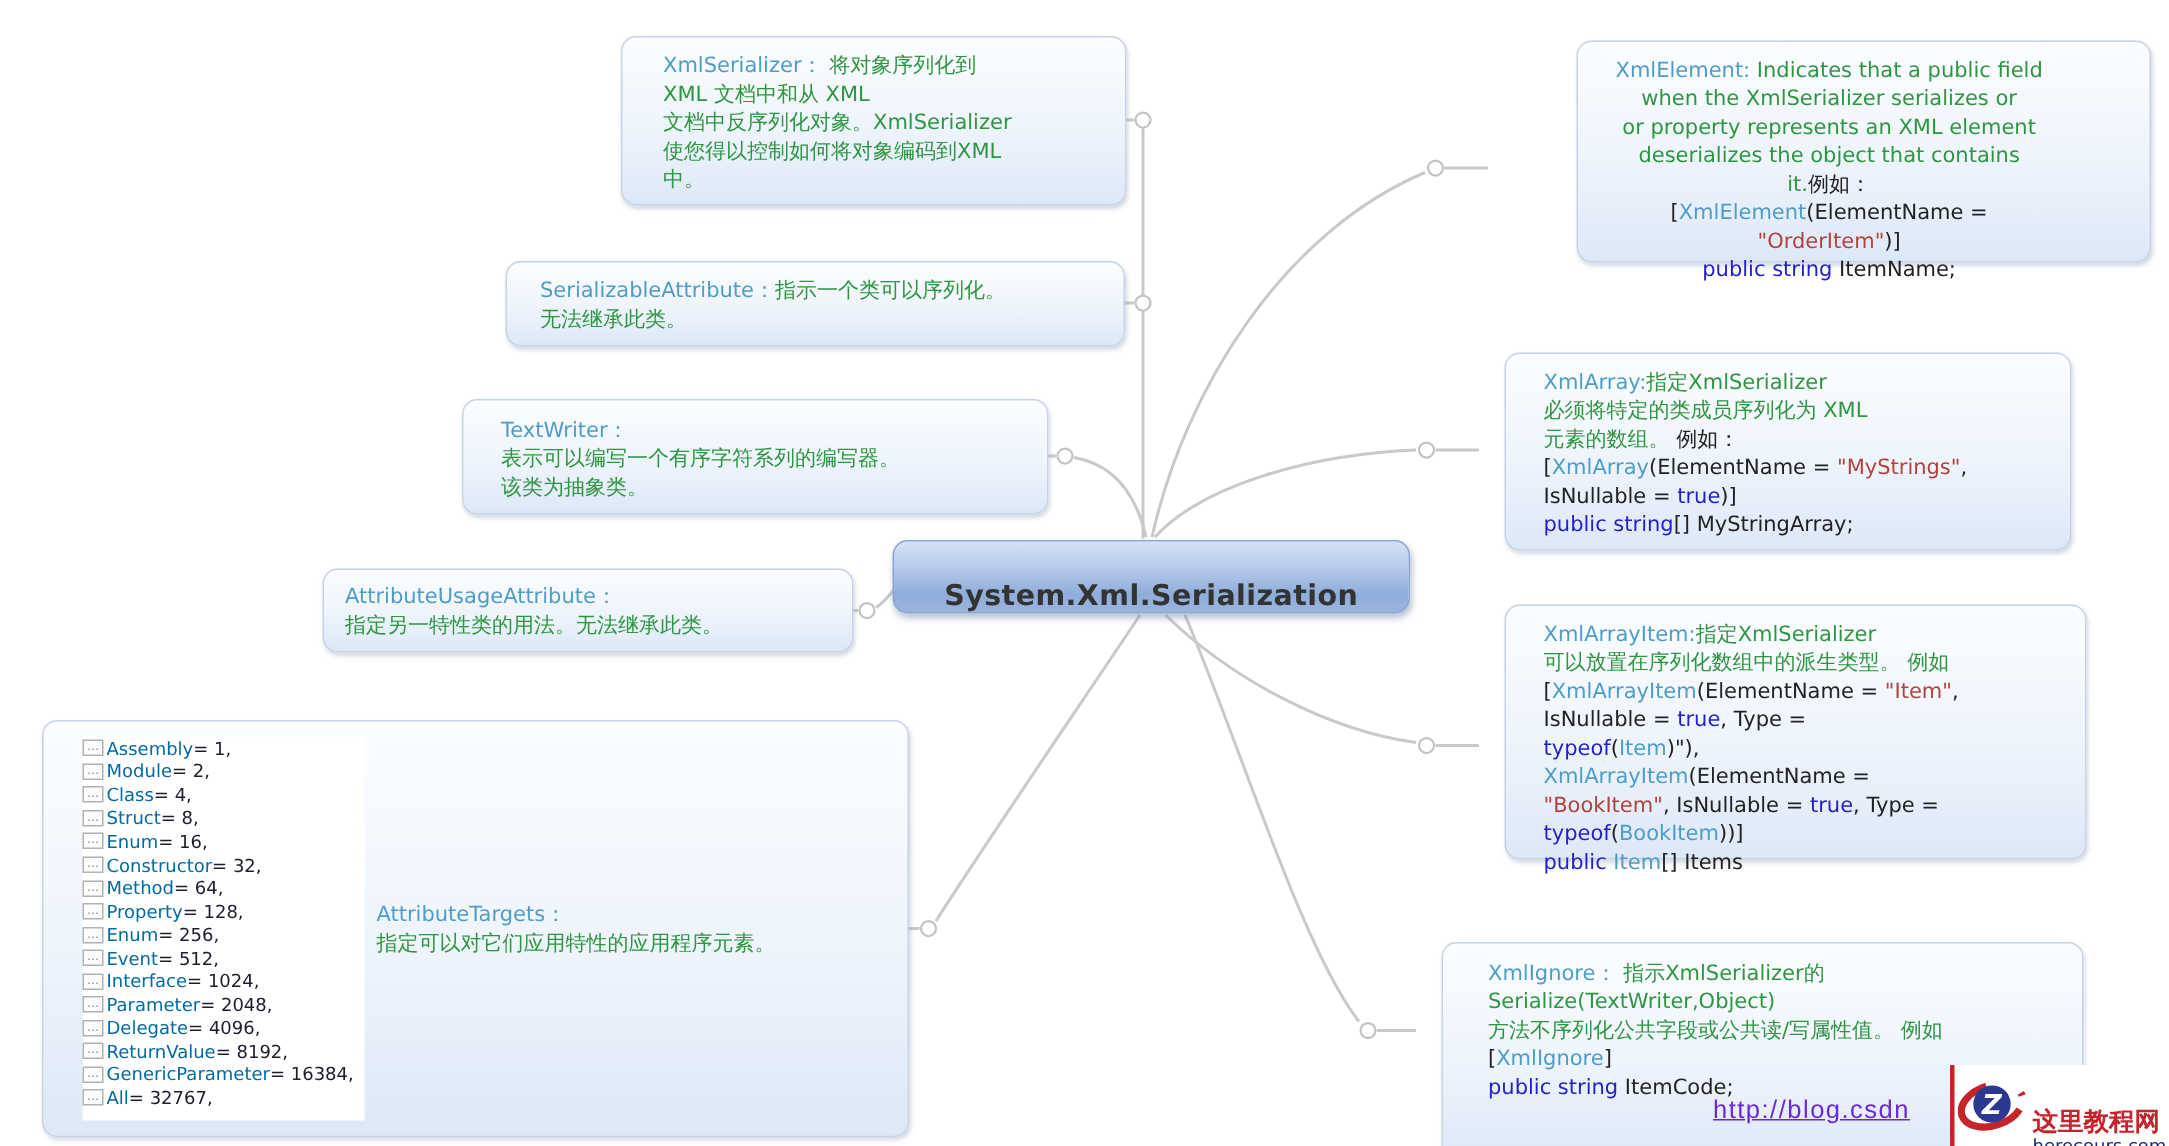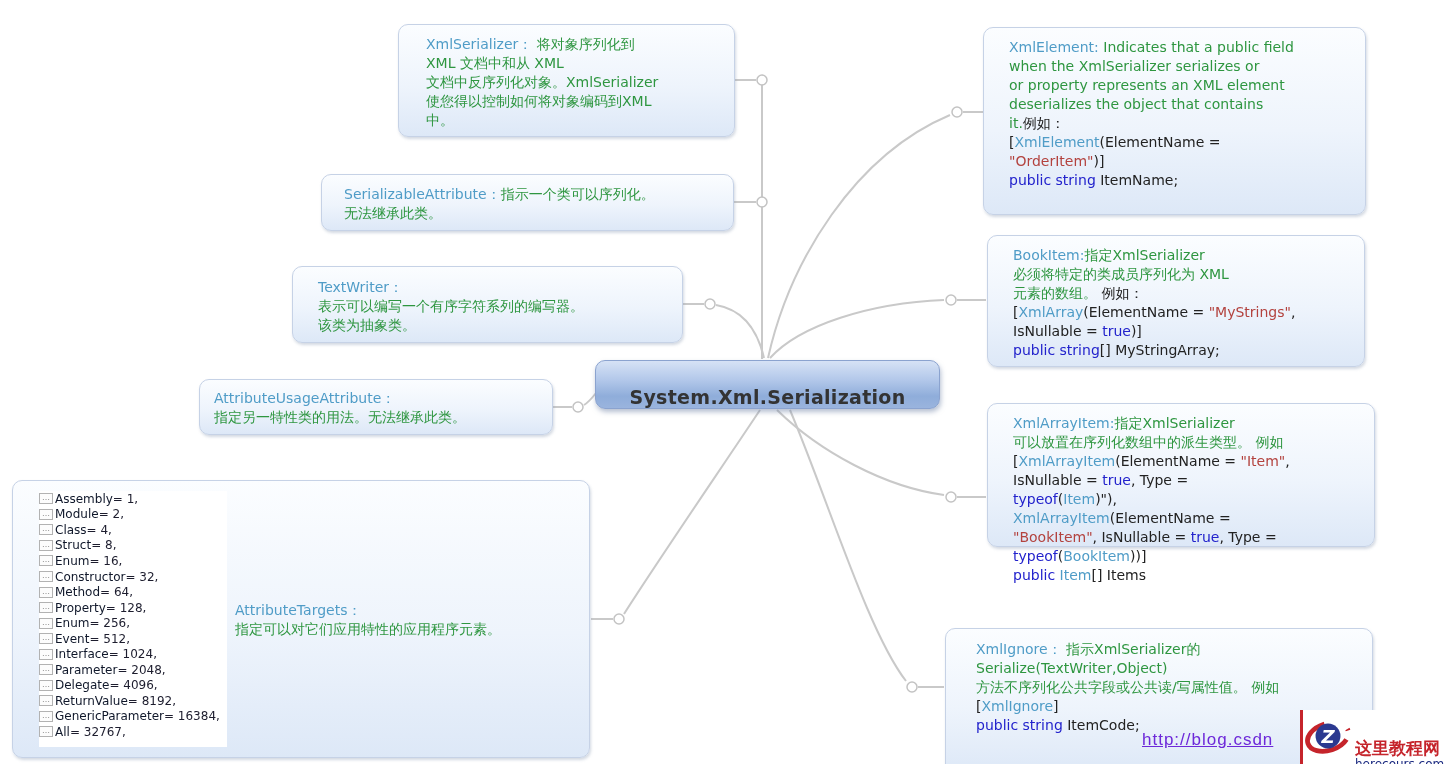--- a/index.html
+++ b/index.html
@@ -9,20 +9,21 @@
 
   svg.connectors { position:absolute; left:0; top:0; width:1446px; height:764px; }
   svg.connectors path, svg.connectors line { fill:none; stroke:#c9c9c9; stroke-width:2; }
   svg.connectors circle { fill:#ffffff; stroke:#c3c3c3; stroke-width:1.5; }
 
   .mnode {
     position:absolute;
     background:linear-gradient(180deg,#fbfdff 0%,#eef4fc 55%,#dde8f7 100%);
     border:1px solid #c6d2e6; border-radius:10px;
     box-shadow:1px 2px 3px rgba(140,155,180,.38);
+    margin-left:16px;
   }
   .rt { position:absolute; }
   .rt-line { height:19px; line-height:19px; white-space:nowrap; font-size:14px; color:#222; }
   .seg-cls { color:#4f9cc7; }
   .seg-grn { color:#2e9640; }
   .seg-txt { color:#222222; }
   .seg-kw  { color:#2222cc; }
   .seg-str { color:#b3423e; }
 
   #central {
@@ -36,21 +37,21 @@
 
   #enum-panel {
     position:absolute; left:26px; top:10px; width:188px; height:256px;
     background:#ffffff;
   }
   .enum-row { height:15.55px; display:flex; align-items:center; white-space:nowrap;
               font-size:12px; }
   .enum-icon { display:inline-block; width:14px; height:11px; border:1px solid #b2b2b2;
                background:#fcfcfc; color:#8a8a8a; font-size:8px; line-height:8px;
                text-align:center; margin-right:2px; flex:0 0 auto; }
-  .enum-name { color:#0f172a; }
+  .enum-name { color:#0369a1; }
   .enum-val  { color:#1d1d2e; }
 
   #watermark { position:absolute; left:1142px; top:730px; font-family:Liberation Sans, sans-serif;
                font-size:17px; color:#6d28d9; text-decoration:underline; letter-spacing:1px; }
 
   #site-logo { position:absolute; left:1300px; top:710px; width:146px; height:54px;
                background:#fff; border-left:3px solid #c5242b;
                display:flex; align-items:center; gap:4px; padding-left:2px; }
   #site-logo .logo-text { display:flex; flex-direction:column; line-height:1.05;margin-top:36px; }
   #site-logo .logo-title { font-size:17px; font-weight:bold; color:#c5242b; }
@@ -211,45 +212,45 @@
     <div class="rt" style="left:222px;top:120px;">
         <div class="rt-line"><span class="seg-cls">AttributeTargets：</span></div>
         <div class="rt-line"><span class="seg-grn">指定可以对它们应用特性的应用程序元素。</span></div>
       </div>
   </div>
 
   <div id="central">
     <span class="label">System.Xml.Serialization</span>
   </div>
 
-  <div class="mnode" style="left:983px;top:27px;width:383px;height:188px;">
+  <div class="mnode" style="left:1035px;top:27px;width:383px;height:148px;text-align:center;">
     <div class="rt" style="left:25px;top:10px;">
         <div class="rt-line"><span class="seg-cls">XmlElement:</span><span class="seg-grn"> Indicates that a public field</span></div>
         <div class="rt-line"><span class="seg-grn">when the XmlSerializer serializes or</span></div>
         <div class="rt-line"><span class="seg-grn">or property represents an XML element</span></div>
         <div class="rt-line"><span class="seg-grn">deserializes the object that contains</span></div>
         <div class="rt-line"><span class="seg-grn">it.</span><span class="seg-txt">例如：</span></div>
         <div class="rt-line"><span class="seg-txt">[</span><span class="seg-cls">XmlElement</span><span class="seg-txt">(ElementName =</span></div>
         <div class="rt-line"><span class="seg-str">"OrderItem"</span><span class="seg-txt">)]</span></div>
         <div class="rt-line"><span class="seg-kw">public string</span><span class="seg-txt"> ItemName;</span></div>
       </div>
   </div>
 
   <div class="mnode" style="left:987px;top:235px;width:378px;height:132px;">
     <div class="rt" style="left:25px;top:10px;">
-        <div class="rt-line"><span class="seg-cls">BookItem:</span><span class="seg-grn">指定XmlSerializer</span></div>
+        <div class="rt-line"><span class="seg-cls">XmlArray:</span><span class="seg-grn">指定XmlSerializer</span></div>
         <div class="rt-line"><span class="seg-grn">必须将特定的类成员序列化为 XML</span></div>
         <div class="rt-line"><span class="seg-grn">元素的数组。</span><span class="seg-txt"> 例如：</span></div>
         <div class="rt-line"><span class="seg-txt">[</span><span class="seg-cls">XmlArray</span><span class="seg-txt">(ElementName = </span><span class="seg-str">"MyStrings"</span><span class="seg-txt">,</span></div>
         <div class="rt-line"><span class="seg-txt">IsNullable = </span><span class="seg-kw">true</span><span class="seg-txt">)]</span></div>
         <div class="rt-line"><span class="seg-kw">public string</span><span class="seg-txt">[] MyStringArray;</span></div>
       </div>
   </div>
 
-  <div class="mnode" style="left:987px;top:403px;width:388px;height:144px;">
+  <div class="mnode" style="left:987px;top:403px;width:388px;height:170px;">
     <div class="rt" style="left:25px;top:10px;">
         <div class="rt-line"><span class="seg-cls">XmlArrayItem:</span><span class="seg-grn">指定XmlSerializer</span></div>
         <div class="rt-line"><span class="seg-grn">可以放置在序列化数组中的派生类型。 例如</span></div>
         <div class="rt-line"><span class="seg-txt">[</span><span class="seg-cls">XmlArrayItem</span><span class="seg-txt">(ElementName = </span><span class="seg-str">"Item"</span><span class="seg-txt">,</span></div>
         <div class="rt-line"><span class="seg-txt">IsNullable = </span><span class="seg-kw">true</span><span class="seg-txt">, Type =</span></div>
         <div class="rt-line"><span class="seg-kw">typeof</span><span class="seg-txt">(</span><span class="seg-cls">Item</span><span class="seg-txt">)"),</span></div>
         <div class="rt-line"><span class="seg-txt"> </span><span class="seg-cls">XmlArrayItem</span><span class="seg-txt">(ElementName =</span></div>
         <div class="rt-line"><span class="seg-str">"BookItem"</span><span class="seg-txt">, IsNullable = </span><span class="seg-kw">true</span><span class="seg-txt">, Type =</span></div>
         <div class="rt-line"><span class="seg-kw">typeof</span><span class="seg-txt">(</span><span class="seg-cls">BookItem</span><span class="seg-txt">))]</span></div>
         <div class="rt-line"><span class="seg-kw">public</span><span class="seg-txt"> </span><span class="seg-cls">Item</span><span class="seg-txt">[] Items</span></div>

